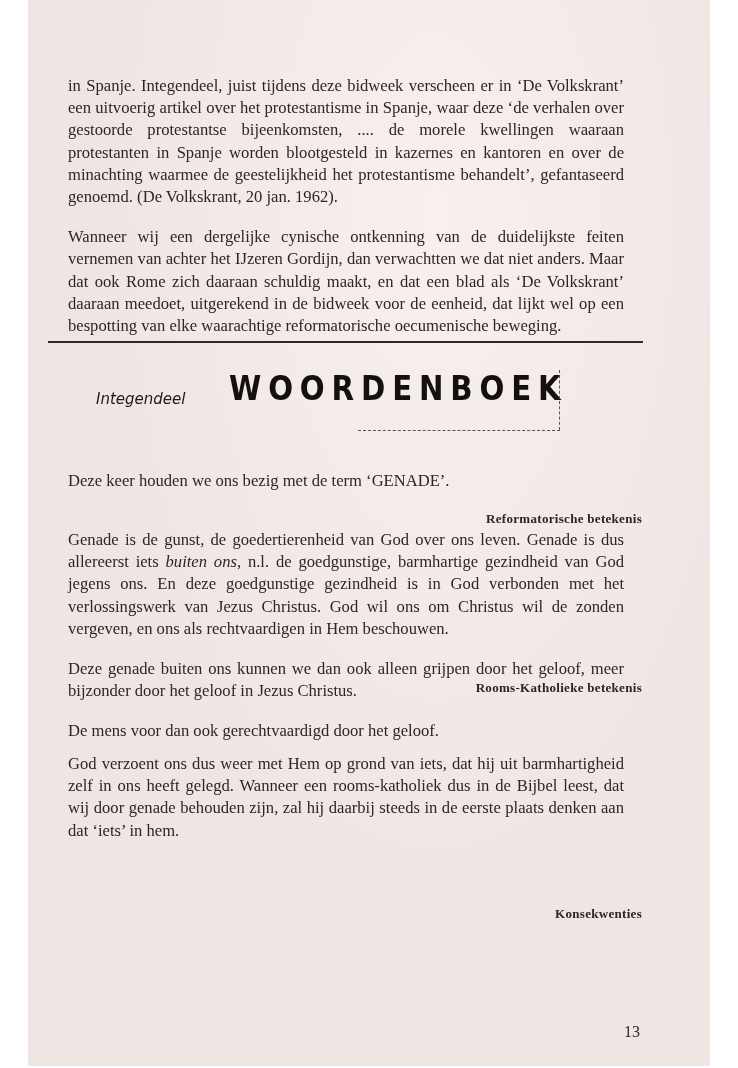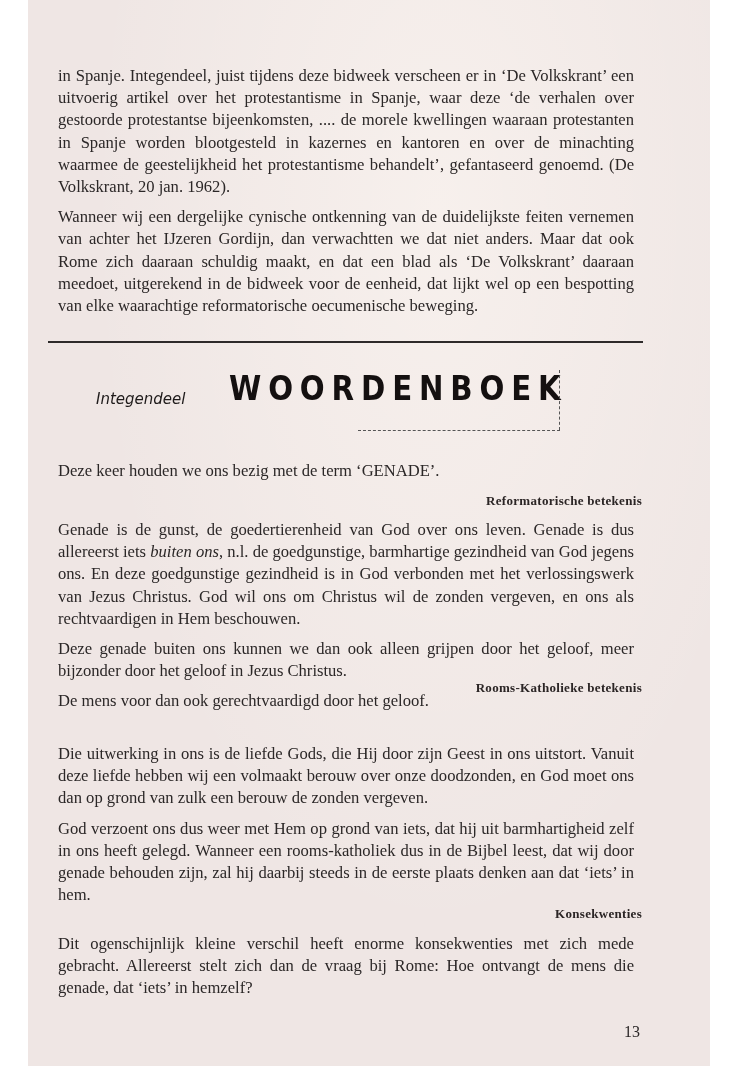--- a/index.html
+++ b/index.html
@@ -10,21 +10,21 @@
     background-image: radial-gradient(ellipse at 60% 20%, rgba(255,250,245,0.5), rgba(0,0,0,0) 60%);
   }
   .col {
     position: absolute; left: 22px; width: 592px;
     font-family: "Liberation Serif", "DejaVu Serif", serif;
     color: #2b2727;
     font-size: 16.6px;
     line-height: 22.2px;
     text-align: justify;
   }
-  .col p { margin: 8px; }
+  .col p { margin: 18px; }
   .top-block { top: 57px; }
   .divider {
     position: absolute; left: 20px; top: 341px; width: 595px; height: 2px;
     background: #2e2a2a;
   }
   .title-wrap { position: absolute; left: 68px; top: 368px; width: 460px; height: 60px; }
   .title-small {
     position: absolute; left: 0; top: 22px;
     font-family: "DejaVu Sans", "Liberation Sans", sans-serif;
     font-style: italic; font-size: 15px; color: #1e1a1a;
@@ -42,21 +42,21 @@
   .frame-bottom {
     position: absolute; left: 330px; top: 430px; width: 202px; height: 0;
     border-top: 1.5px dashed #555;
   }
   .intro { top: 452px; }
   .subhead {
     position: absolute; right: 68px;
     font-family: "Liberation Serif", "DejaVu Serif", serif;
     font-weight: bold; font-size: 13px; color: #2b2525; letter-spacing: 0.3px;
   }
-  .sh1 { top: 493px; margin-left: 28px; }
+  .sh1 { top: 511px; margin-left: 28px; }
   .sec1 { top: 511px; }
   .sh2 { top: 680px; }
   .sec2 { top: 735px; }
   .sh3 { top: 906px; }
   .sec3 { top: 925px; }
   .page-num {
     position: absolute; right: 70px; top: 995px;
     font-family: "Liberation Serif", "DejaVu Serif", serif;
     font-size: 16px; color: #2b2727; margin-top: 28px;
   }
@@ -86,23 +86,19 @@
 
   <div class="subhead sh1">Reformatorische betekenis</div>
   <div class="col sec1">
     <p><span>Genade is de gunst, de goedertierenheid van God over ons leven. Genade is dus allereerst iets </span><i>buiten ons</i><span>, n.l. de goedgunstige, barmhartige gezindheid van God jegens ons. En deze goedgunstige gezindheid is in God verbonden met het verlossingswerk van Jezus Christus. God wil ons om Christus wil de zonden vergeven, en ons als rechtvaardigen in Hem beschouwen.</span></p>
     <p>Deze genade buiten ons kunnen we dan ook alleen grijpen door het geloof, meer bijzonder door het geloof in Jezus Christus.</p>
     <p>De mens voor dan ook gerechtvaardigd door het geloof.</p>
   </div>
 
   <div class="subhead sh2">Rooms-Katholieke betekenis</div>
   <div class="col sec2">
-    <p>Die uitwerking in ons is de liefde Gods, die Hij door zijn Geest in ons uitstort. Vanuit deze liefde hebben wij een volmaakt berouw over onze doodzonden, en God moet ons dan op grond van zulk een berouw de zonden vergeven.</p>
     <p>God verzoent ons dus weer met Hem op grond van iets, dat hij uit barmhartigheid zelf in ons heeft gelegd. Wanneer een rooms-katholiek dus in de Bijbel leest, dat wij door genade behouden zijn, zal hij daarbij steeds in de eerste plaats denken aan dat ‘iets’ in hem.</p>
   </div>
 
   <div class="subhead sh3">Konsekwenties</div>
-  <div class="col sec3">
-    <p>Dit ogenschijnlijk kleine verschil heeft enorme konsekwenties met zich mede gebracht. Allereerst stelt zich dan de vraag bij Rome: Hoe ontvangt de mens die genade, dat ‘iets’ in hemzelf?</p>
-  </div>
 
   <div class="page-num">13</div>
 </div>
 
 </body></html>

